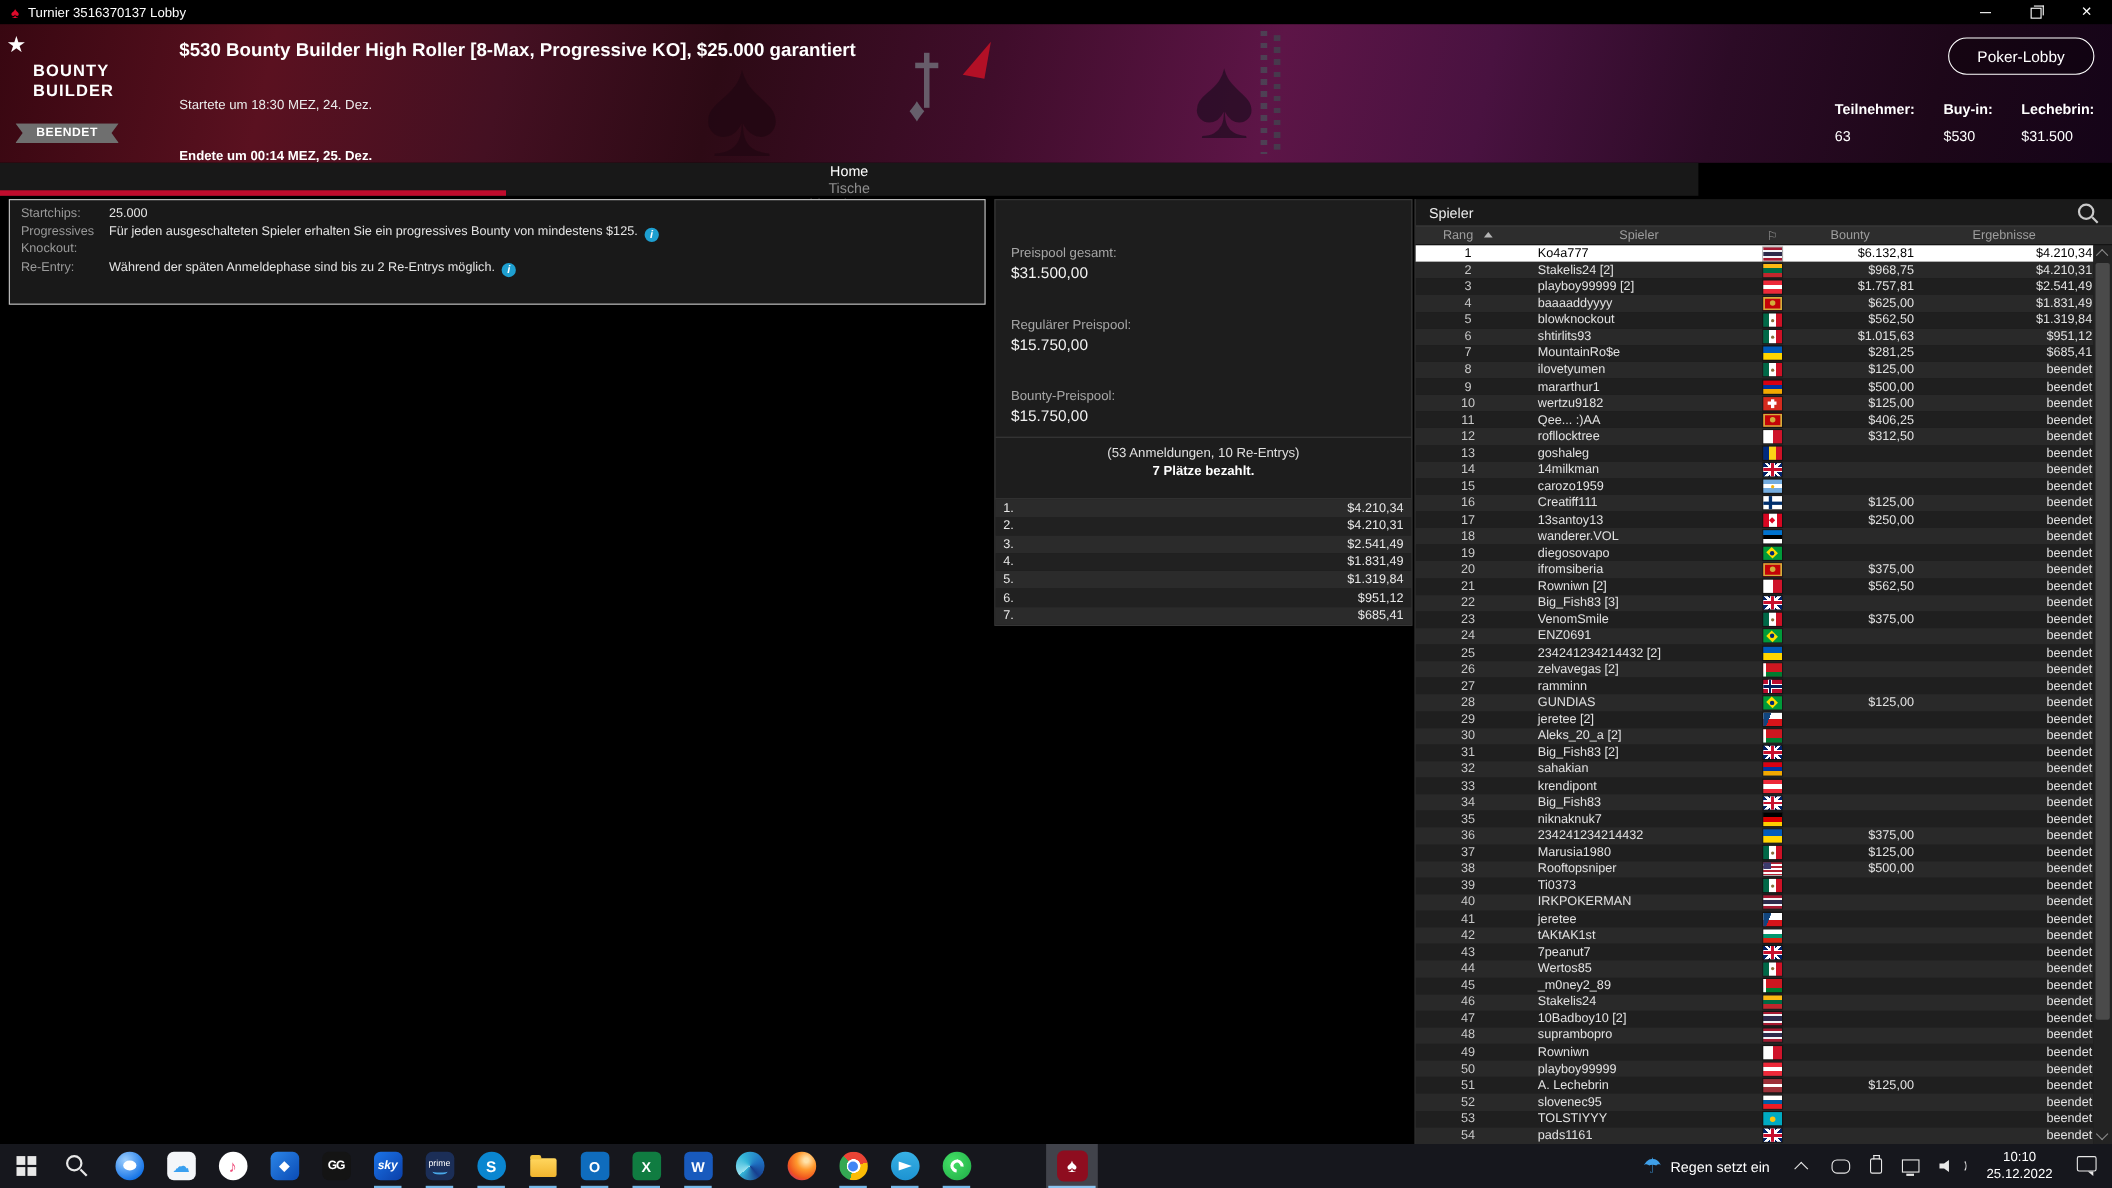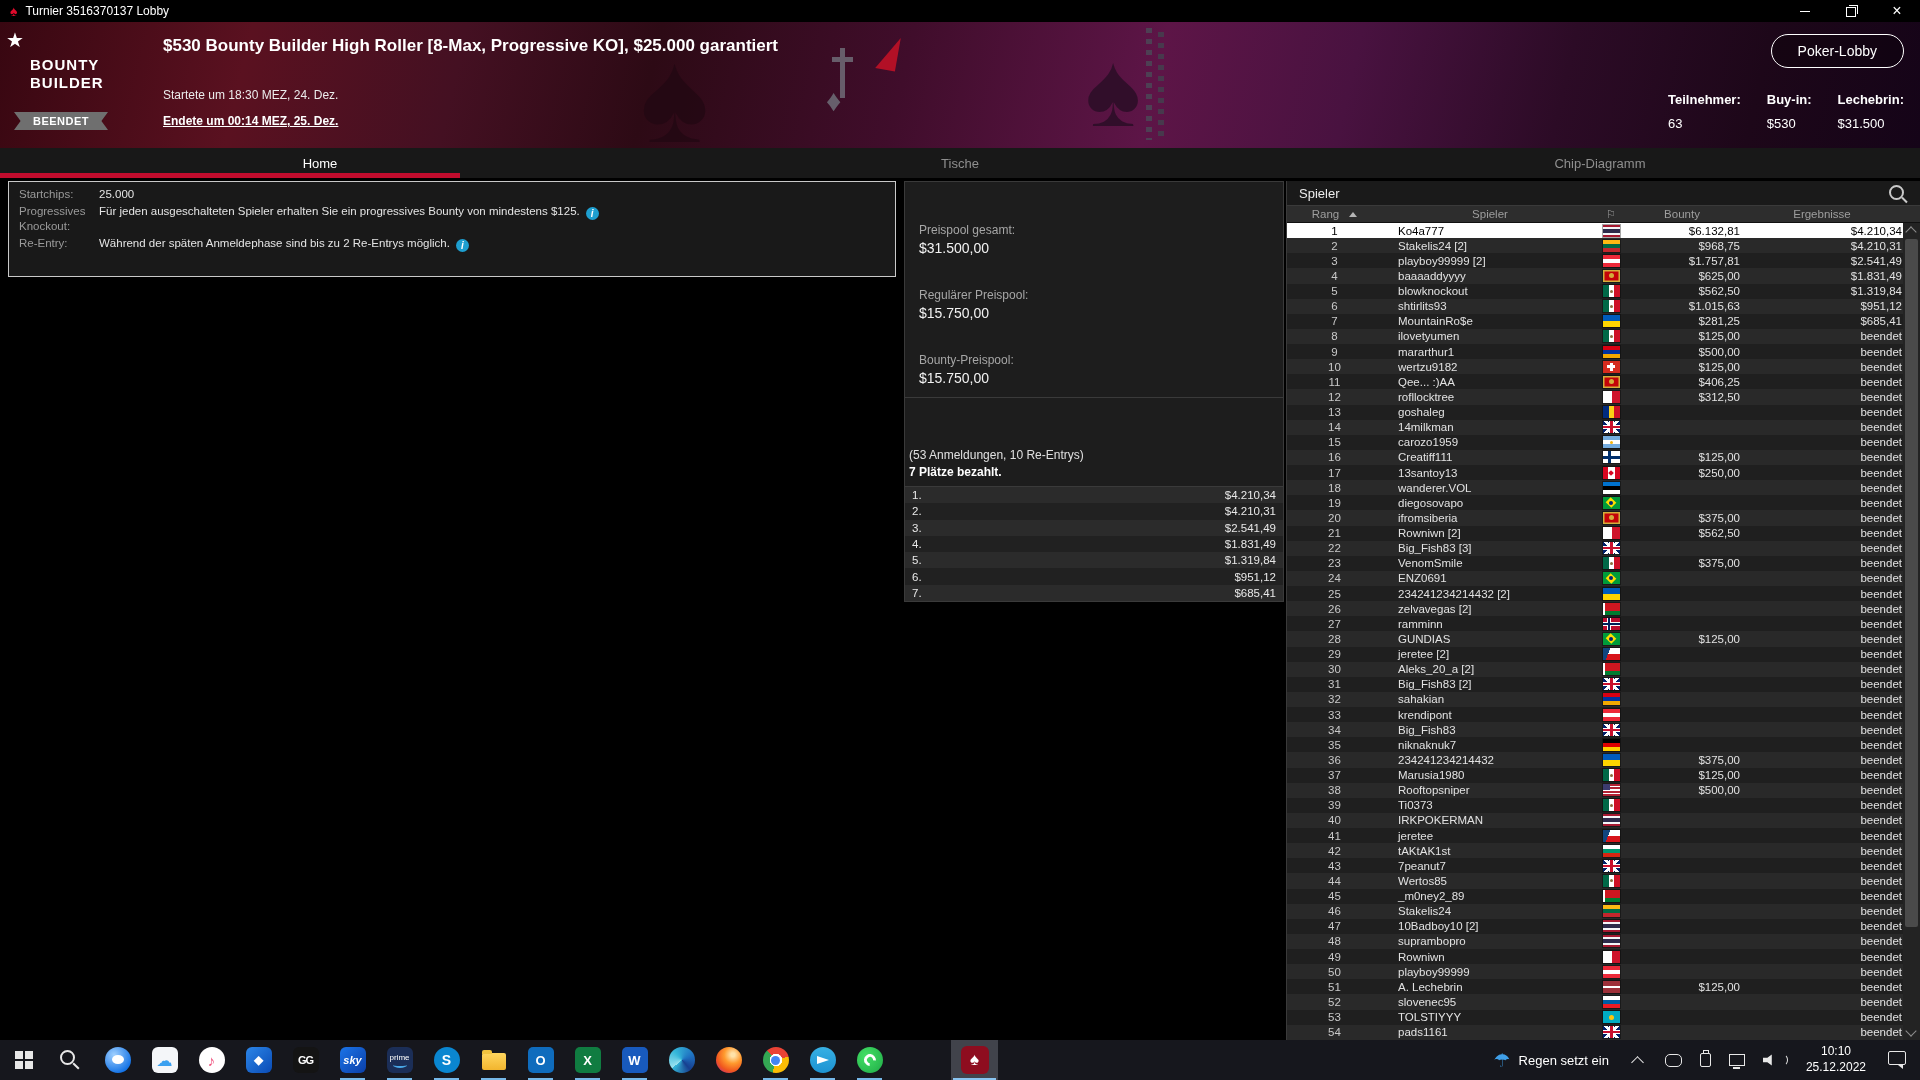--- a/index.html
+++ b/index.html
@@ -24,49 +24,49 @@
   .d-diamond{left:826px;top:62px;font-size:30px;color:#6e6e78;opacity:.85;}
   .d-tri{left:878px;top:14px;width:0;height:0;border-left:20px solid transparent;border-bottom:34px solid #bf1126;transform:rotate(10deg);opacity:.9;}
   .d-cross{left:840px;top:26px;width:5px;height:50px;background:#72727c;opacity:.8;}
   .d-cross::after{content:'';position:absolute;left:-8px;top:9px;width:21px;height:5px;background:#72727c;}
   .d-dots{left:1146px;top:6px;width:6px;height:112px;background:repeating-linear-gradient(180deg,#4a4a57 0 5px,transparent 5px 11px);opacity:.8;}
   .d-dots2{left:1158px;top:10px;width:6px;height:104px;background:repeating-linear-gradient(180deg,#42424e 0 5px,transparent 5px 11px);opacity:.8;}
   .star{position:absolute;left:6px;top:6px;color:#fff;font-size:20px;}
   .logo{position:absolute;left:30px;top:34px;color:#fff;font-weight:700;font-size:15px;line-height:1.2;letter-spacing:1px;}
   .t-title{position:absolute;left:163px;top:14px;font-size:17px;font-weight:700;color:#fff;}
   .t-start{position:absolute;left:163px;top:66px;font-size:12px;color:#ececec;}
-  .t-end{position:absolute;left:163px;top:92px;font-size:12px;font-weight:700;color:#fff;text-decoration:underline;}
+  .t-end{position:absolute;left:163px;top:112px;font-size:12px;font-weight:700;color:#fff;}
   .badge{position:absolute;left:14px;top:90px;width:94px;height:18px;line-height:18px;text-align:center;
     background:#6f6f6f;color:#fff;font-size:11px;font-weight:700;letter-spacing:.5px;
     clip-path:polygon(0 0,100% 0,93% 50%,100% 100%,0 100%,7% 50%);}
   .lobby-btn{position:absolute;right:16px;top:12px;height:34px;padding:0 26px;border:1.5px solid #fff;border-radius:18px;
     background:rgba(0,0,0,.25);color:#fff;font-size:14px;font-family:inherit;cursor:pointer;}
   .stats{position:absolute;right:16px;top:70px;display:flex;gap:26px;text-align:left;}
   .s-label{font-weight:700;font-size:13px;color:#fff;}
   .s-value{margin-top:9px;font-size:13px;color:#fff;}
   
-  .tabbar{position:absolute;top:148px;left:0;width:1920px;height:30px;background:#181818;display:flex;}
+  .tabbar{position:absolute;top:148px;left:0;width:1544px;height:30px;background:#181818;display:flex;flex-direction:column;}
   .tab{flex:1;display:flex;align-items:center;justify-content:center;font-size:13px;color:#8f8f8f;cursor:pointer;}
   .tab.active{color:#fff;}
   .tab-underline{position:absolute;left:0;bottom:0;width:460px;height:5px;background:#c00c2d;}
   
   .info-panel{position:absolute;left:8px;top:181px;width:888px;height:96px;background:#191919;border:1px solid #c9c9c9;
     box-sizing:border-box;padding:5px 10px;font-size:11.5px;color:#e4e4e4;}
   .i-row{display:flex;line-height:15.5px;margin-bottom:1px;}
   .i-label{width:80px;flex:none;color:#9a9a9a;}
   .i-value{flex:1;}
   .info-icon{display:inline-block;width:13px;height:13px;border-radius:50%;background:#1e9fd0;color:#fff;
     font-size:10px;font-style:italic;font-weight:700;text-align:center;line-height:13px;margin-left:6px;vertical-align:-2px;cursor:pointer;}
   
   .mid-panel{position:absolute;left:904px;top:181px;width:380px;background:#1d1d1d;border:1px solid #3a3a3a;box-sizing:border-box;}
   .pools{padding:9px 14px 1px;border-bottom:1px solid #3a3a3a;}
   .pool{margin-bottom:10px;margin-top:32px;}
   .p-label{font-size:12px;color:#a6a6a6;line-height:14px;}
   .p-value{font-size:14px;color:#f2f2f2;margin-top:3px;line-height:16px;}
-  .reg{border-bottom:1px solid #3a3a3a;text-align:left;padding:6px 4px 7px;font-size:12px;color:#e0e0e0;margin-top:44px;}
+  .reg{border-bottom:1px solid #3a3a3a;text-align:center;padding:6px 4px 18px;font-size:12px;color:#e0e0e0;}
   .reg2{font-weight:700;margin-top:3px;color:#fff;}
   .prize-row{display:flex;justify-content:space-between;align-items:center;height:16.3px;padding:0 7px;font-size:11.5px;color:#e8e8e8;}
   .prize-row:nth-child(odd){background:#2b2b2b;}
   .prize-row:nth-child(even){background:#212121;}
   
   .players-panel{position:absolute;left:1286px;top:181px;width:634px;height:859px;background:#1a1a1a;border-left:1px solid #3a3a3a;box-sizing:border-box;}
   .pl-title{height:24px;position:relative;display:flex;align-items:center;padding-left:12px;color:#ececec;font-size:13px;}
   .search-icon{position:absolute;right:16px;top:4px;width:11px;height:11px;border:2px solid #c9c9c9;border-radius:50%;cursor:pointer;}
   .search-icon::after{content:'';position:absolute;width:7px;height:2px;background:#c9c9c9;transform:rotate(45deg);right:-6px;bottom:-3px;}
   .pl-cols{height:18px;display:grid;grid-template-columns:95px 216px 26px 116px 164px;align-items:center;

